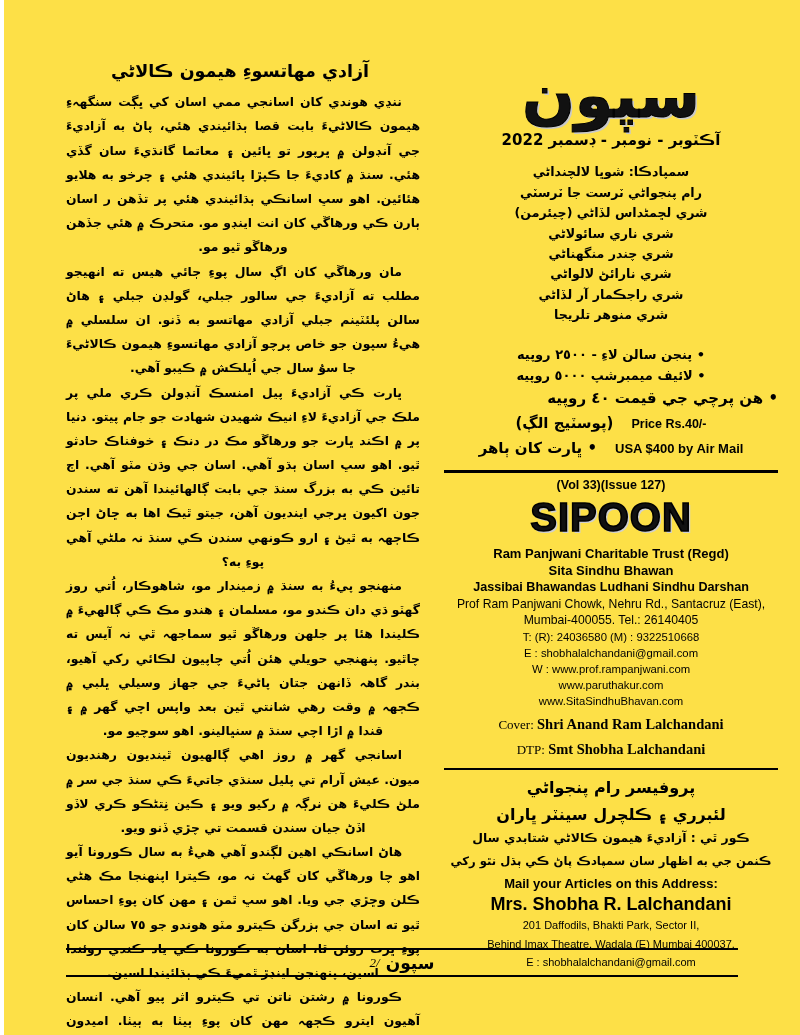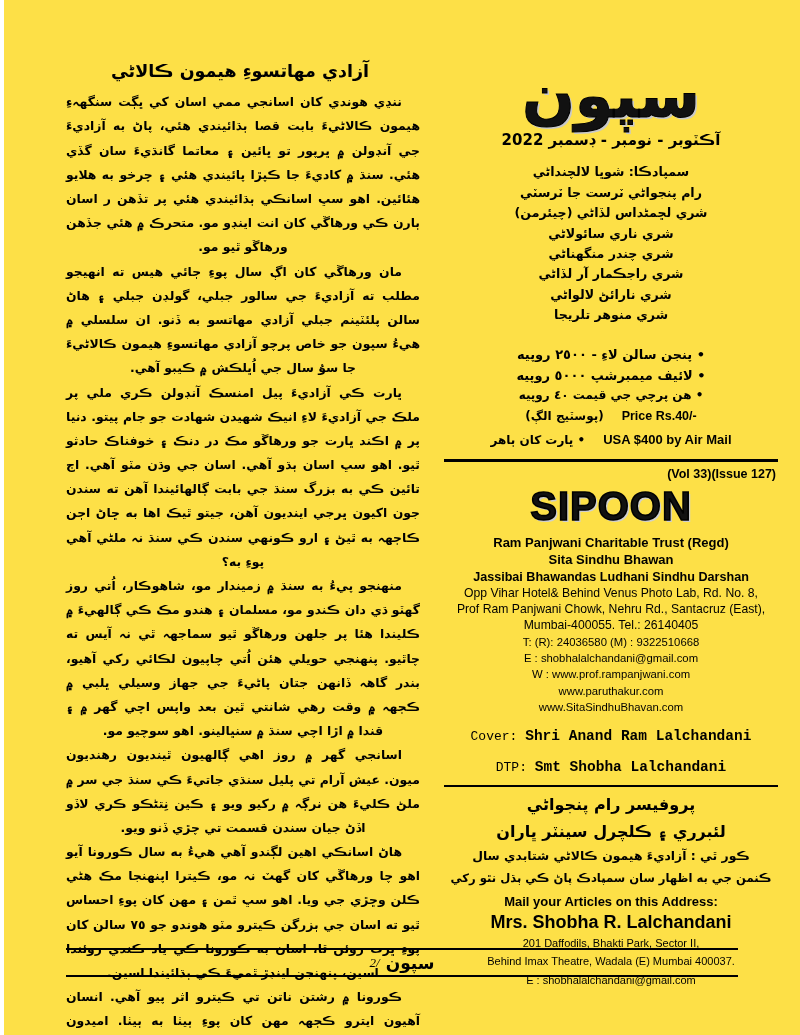--- a/index.html
+++ b/index.html
@@ -126,21 +126,22 @@
   .price-block {
     direction: rtl;
     font-family: "DejaVu Sans", sans-serif;
     font-weight: bold;
     font-size: 13px;
     line-height: 1.62;
     margin-top: 18px;
     text-align: center;
   }
   .price-block .small {
-    font-size: 12px;
+    font-size: 15px;
+    text-align: right;
   }
   .ltr-inline {
     direction: ltr;
     font-family: "Liberation Sans", sans-serif;
     font-weight: bold;
     font-size: 12.5px;
   }
   .airmail {
     direction: ltr;
     font-family: "Liberation Sans", sans-serif;
@@ -167,21 +168,21 @@
   hr.thin2 {
     border: none;
     border-top: 2.5px solid #000;
     margin: 8px 0 6px 0;
     height: 0;
   }
 
   
   .vol-issue {
     display: flex;
-    justify-content: flex-end;
+    justify-content: center;
     font-size: 12.5px;
     font-weight: bold;
     font-family: "Liberation Sans", sans-serif;
     padding: 1px 2px 0 2px;
   }
 
   
   .sipoon-word {
     font-family: "Liberation Sans", sans-serif;
     font-weight: bold;
@@ -204,23 +205,23 @@
   .trust-block .n1 { font-size: 12.2px; font-weight: normal; }
 
   .contact-block {
     font-family: "Liberation Sans", sans-serif;
     font-size: 11.3px;
     line-height: 1.42;
     margin-top: 1px;
   }
 
   .credit-line {
-    font-family: Liberation Mono, monospace;
+    font-family: Liberation Serif, serif;
     font-size: 13px;
-    margin-top: 11px;
+    margin-top: 5px;
     line-height: 1.4;
   }
   .credit-line b { font-size: 14.5px; }
 
   
   .centre-name {
     direction: rtl;
     font-family: "DejaVu Sans", sans-serif;
     font-weight: bold;
     font-size: 16px;
@@ -327,22 +328,22 @@
 
 
       <div class="sub-line date">آڪٽوبر - نومبر - ڊسمبر 2022</div>
 
       <div class="editor-block">
         <div>سمپادڪا: شوڀا لالچنداڻي</div>
         <div>رام پنجواڻي ٽرست جا ٽرسٽي</div>
         <div>شري لڇمڻداس لڏاڻي (چيئرمن)</div>
         <div>شري ناري سائولاڻي</div>
         <div>شري چندر منگهناڻي</div>
+        <div>شري نارائڻ لالواڻي</div>
         <div>شري راجڪمار آر لڏاڻي</div>
-        <div>شري نارائڻ لالواڻي</div>
         <div>شري منوهر تلريجا</div>
       </div>
 
       <div class="price-block">
         <div>• پنجن سالن لاءِ - ٢٥٠٠ روپيه</div>
         <div>• لائيف ميمبرشپ ٥٠٠٠ روپيه</div>
         <div class="small">• هن پرچي جي قيمت ٤٠ روپيه</div>
         <div class="price-row-2">
           <span class="ltr-inline">Price Rs.40/-</span>
           <span class="small" style="direction:rtl;">(پوسٽيج الڳ)</span>
@@ -359,21 +360,20 @@
         <span>(Vol 33)</span>
         <span>(Issue 127)</span>
       </div>
 
       <div class="sipoon-word">SIPOON</div>
 
       <div class="trust-block">
         <div class="b1">Ram Panjwani Charitable Trust (Regd)</div>
         <div class="b1">Sita Sindhu Bhawan</div>
         <div class="b2">Jassibai Bhawandas Ludhani Sindhu Darshan</div>
-        <div class="n1">Opp Vihar Hotel&amp; Behind Venus Photo Lab, Rd. No. 8,</div>
         <div class="n1">Prof Ram Panjwani Chowk, Nehru Rd., Santacruz (East),</div>
         <div class="n1">Mumbai-400055.  Tel.:  26140405</div>
       </div>
 
       <div class="contact-block">
         <div>T: (R): 24036580  (M) : 9322510668</div>
         <div>E : shobhalalchandani@gmail.com</div>
         <div>W : www.prof.rampanjwani.com</div>
         <div>www.paruthakur.com</div>
         <div>www.SitaSindhuBhavan.com</div>

